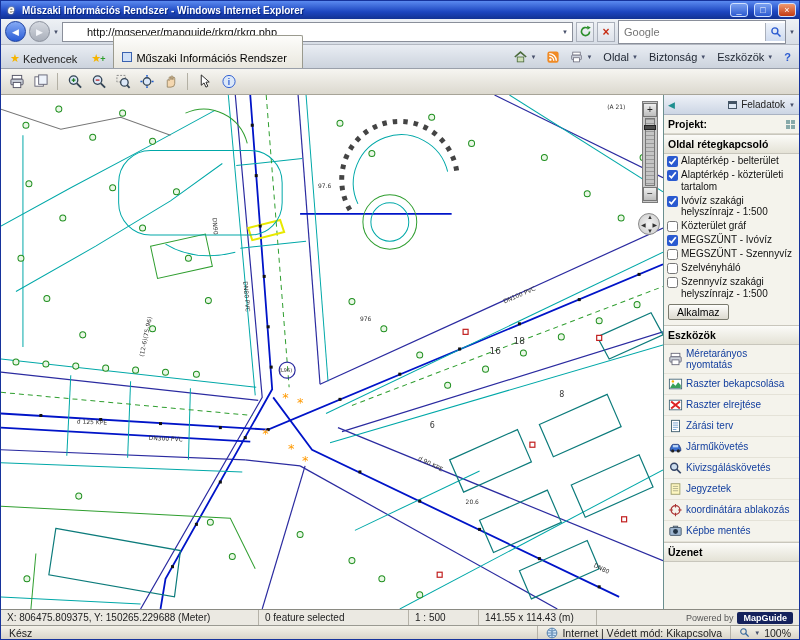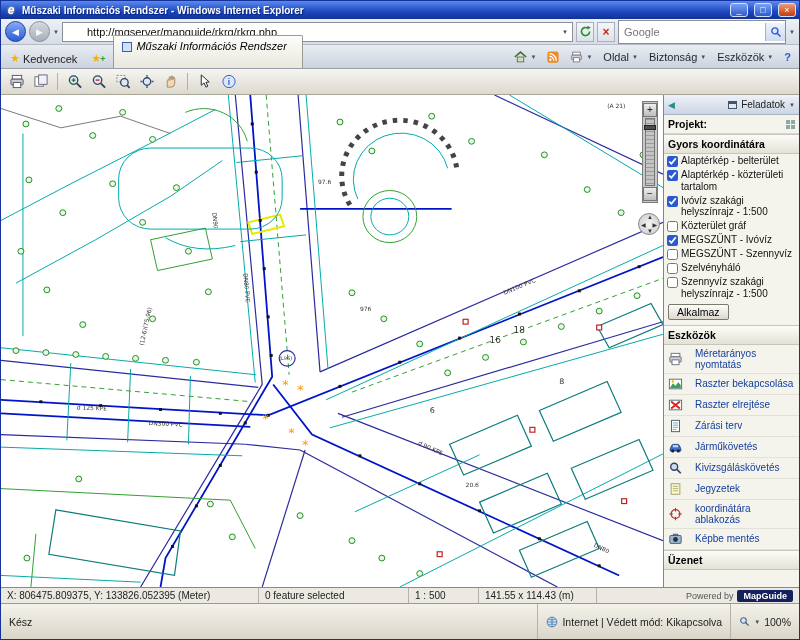--- a/index.html
+++ b/index.html
@@ -25,21 +25,21 @@
   .stopx { color:#c62b12; font-weight:bold; font-size:12px; }
   .searchbox { width:168px; height:24px; background:#fff; border:1px solid #8a8f9a; display:flex; align-items:center; padding-left:5px; }
   .searchbox input { border:0; outline:0; flex:1; font-size:11px; color:#777; font-family:"Liberation Sans",sans-serif; background:transparent; min-width:0; }
   .magbtn { width:20px; height:18px; display:flex; align-items:center; justify-content:center; background:linear-gradient(#eef3fb,#cfdbef); border-left:1px solid #aab0bb; }
 
   
   .tabrow { height:24px; background:linear-gradient(#e9edf3,#ccd3dd); display:flex; align-items:flex-end; padding:0 3px; gap:2px; border-bottom:1px solid #9aa0aa; flex:0 0 auto; }
   .favbtn { display:flex; align-items:center; gap:3px; font-size:11px; padding:2px 6px 3px; color:#222; }
   .star { color:#f5b400; font-size:11px; }
   .plus { color:#2d9e2d; font-weight:bold; font-size:9px; margin-left:-4px; }
-  .tab { display:flex; align-items:flex-end; gap:4px; background:linear-gradient(#fdfdfb,#e9e7de); border:1px solid #9a9a8e; border-bottom:0; height:21px; padding:16px 8px; border-radius:2px 2px 0 0; font-size:11px; width:190px;font-style:italic; }
+  .tab { display:flex; align-items:flex-start; gap:4px; background:linear-gradient(#fdfdfb,#e9e7de); border:1px solid #9a9a8e; border-bottom:0; height:21px; padding:16px 8px; border-radius:2px 2px 0 0; font-size:11px; width:190px; }
   .favicon { width:10px; height:10px; border:1px solid #3a62b0; background:#cfe0f7; }
   .tabtitle { overflow:hidden; white-space:nowrap; }
   .cmds { margin-left:auto; display:flex; align-items:center; height:100%; gap:1px; }
   .cmd { display:flex; align-items:center; gap:3px; font-size:11px; color:#1d2430; padding:0 5px; height:20px; }
 
   
   .apptoolbar { height:26px; background:linear-gradient(#f6f5f1,#dcd9cf); border-bottom:1px solid #a7a498; display:flex; align-items:center; padding:0 4px; gap:1px; flex:0 0 auto; }
   .tbtn { width:23px; height:21px; display:flex; align-items:center; justify-content:center; border:1px solid rgba(0,0,0,0); border-radius:2px; }
   .tsep { width:1px; height:17px; background:#b3b0a4; margin:0 4px; }
 
@@ -68,32 +68,32 @@
       linear-gradient(#8aa 0 0) left top/4px 4px no-repeat,
       linear-gradient(#8aa 0 0) right top/4px 4px no-repeat,
       linear-gradient(#8aa 0 0) left bottom/4px 4px no-repeat,
       linear-gradient(#8aa 0 0) right bottom/4px 4px no-repeat; }
   .sec { font-weight:bold; font-size:10.5px; padding:3px 4px; background:linear-gradient(#fbfbf8,#e4e2d6); border-top:1px solid #c8c6bc; border-bottom:1px solid #c8c6bc; }
   .layer { display:flex; align-items:flex-start; gap:3px; padding:1px 2px 1px 3px; }
   .layer input { width:11px; height:11px; margin-top:1px; accent-color:#2a5ad0; flex:0 0 auto; }
   .layer label { flex:1; line-height:1.18; color:#111; }
   .applyrow { padding:3px 4px 5px; }
   .applybtn { font-family:"Liberation Sans",sans-serif; font-size:10.5px; padding:1px 8px; background:linear-gradient(#fdfdfb,#dcd9cf); border:1px solid #7a7a6e; border-radius:2px; }
-  .tool { display:flex; align-items:center; gap:12px; padding:3px 4px; border-bottom:1px solid #e4e2d8; color:#123e9e; }
+  .tool { display:flex; align-items:center; gap:3px; padding:3px 4px; border-bottom:1px solid #e4e2d8; color:#123e9e; }
   .tool svg { flex:0 0 auto; }
   .tool span { line-height:1.1; }
 
   
   .appstatus { height:16px; background:#ebe9e2; border-top:1px solid #8a8a82; display:flex; align-items:center; font-size:10px; color:#222; flex:0 0 auto; }
   .seg { padding:0 6px; border-right:1px solid #b5b2a8; height:100%; display:flex; align-items:center; white-space:nowrap; }
   .brandseg { margin-left:auto; border-right:0; gap:4px; }
   .poweredby { font-size:9px; color:#555; }
   .mglogo { background:#14215c; color:#fff; font-size:9px; font-weight:bold; padding:1px 6px; border-radius:2px; }
 
-  .iestatus { height:36px; background:linear-gradient(#f4f2ea,#d9d5c9); border-top:1px solid #9a9a92; display:flex; align-items:center; font-size:10.5px; color:#222; flex:0 0 auto; }
+  .iestatus { height:14px; background:linear-gradient(#f4f2ea,#d9d5c9); border-top:1px solid #9a9a92; display:flex; align-items:center; font-size:10.5px; color:#222; flex:0 0 auto; }
   .iestatus .left { padding:0 8px; flex:1; }
   .zoneseg { display:flex; align-items:center; gap:4px; padding:0 8px; border-left:1px solid #b5b2a8; height:100%; }
 </style>
 </head>
 <body>
 
 <div class="window">
 
   <div class="titlebar">
     <span class="ie-logo">e</span>
@@ -427,21 +427,21 @@
         <span class="winicon"></span>
         <span class="lbl">Feladatok</span>
         <span class="dd">▼</span>
       </div>
 
       <div class="projekt">
         <span>Projekt:</span>
         <span class="gridicon"></span>
       </div>
 
-      <div class="sec">Gyors koordinátára</div>
+      <div class="sec">Oldal rétegkapcsoló</div>
 
       <div class="layer">
         <input type="checkbox" checked="" style="">
         <label>Alaptérkép - belterület</label>
       </div>
       <div class="layer">
         <input type="checkbox" checked="" style="">
         <label>Alaptérkép - közterületi tartalom</label>
       </div>
       <div class="layer">
@@ -542,21 +542,21 @@
             <circle cx="8" cy="8.5" r="2.8" fill="#234"></circle>
           </svg>
         <span>Képbe mentés</span>
       </div>
 
       <div class="sec">Üzenet</div>
     </div>
   </div>
 
   <div class="appstatus">
-    <span class="seg" style="width:258px">X: 806475.809375, Y: 133826.052395 (Meter)</span>
+    <span class="seg" style="width:258px">X: 806475.809375, Y: 150265.229688 (Meter)</span>
     <span class="seg" style="width:150px">0 feature selected</span>
     <span class="seg" style="width:70px">1 : 500</span>
     <span class="seg" style="width:118px">141.55 x 114.43 (m)</span>
     <span class="seg brandseg">
       <span class="poweredby">Powered by</span>
       <span class="mglogo">MapGuide</span>
     </span>
   </div>
 
   <div class="iestatus">

